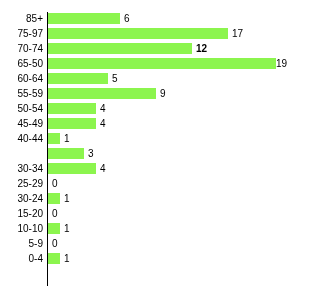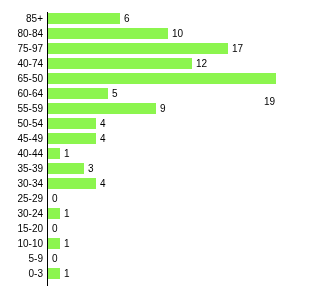--- a/index.html
+++ b/index.html
@@ -99,45 +99,38 @@
     <div class="axis-line"></div>
     <div class="rows" id="rows">
         <div class="bar-row">
           <div class="cat-label">85+</div>
           <div class="bar-wrap">
             <div class="bar" style="width: 72px; background: rgb(140, 245, 78);"></div>
             <div class="bar-value" style="left: 76px;">6</div>
           </div>
         </div>
         <div class="bar-row">
-          <div class="cat-label">80-84</div>
-          <div class="bar-wrap">
-            <div class="bar" style="width: 120px; background: rgb(140, 245, 78);"></div>
-            <div class="bar-value" style="left: 124px;">10</div>
-          </div>
-        </div>
-        <div class="bar-row">
           <div class="cat-label">75-97</div>
           <div class="bar-wrap">
             <div class="bar" style="width: 180px; background: rgb(140, 245, 78);"></div>
             <div class="bar-value" style="left: 184px;">17</div>
           </div>
         </div>
         <div class="bar-row">
-          <div class="cat-label">40-74</div>
+          <div class="cat-label">70-74</div>
           <div class="bar-wrap">
             <div class="bar" style="width: 144px; background: rgb(140, 245, 78);"></div>
-            <div class="bar-value" style="left: 148px;">12</div>
+            <div class="bar-value" style="left: 148px; font-weight: bold;">12</div>
           </div>
         </div>
         <div class="bar-row">
           <div class="cat-label">65-50</div>
           <div class="bar-wrap">
             <div class="bar" style="width: 228px; background: rgb(140, 245, 78);"></div>
-            <div class="bar-value" style="left: 216px; margin-top: 23px;">19</div>
+            <div class="bar-value" style="left: 228px;">19</div>
           </div>
         </div>
         <div class="bar-row">
           <div class="cat-label">60-64</div>
           <div class="bar-wrap">
             <div class="bar" style="width: 60px; background: rgb(140, 245, 78);"></div>
             <div class="bar-value" style="left: 64px;">5</div>
           </div>
         </div>
         <div class="bar-row">
@@ -162,21 +155,20 @@
           </div>
         </div>
         <div class="bar-row">
           <div class="cat-label">40-44</div>
           <div class="bar-wrap">
             <div class="bar" style="width: 12px; background: rgb(140, 245, 78);"></div>
             <div class="bar-value" style="left: 16px;">1</div>
           </div>
         </div>
         <div class="bar-row">
-          <div class="cat-label">35-39</div>
           <div class="bar-wrap">
             <div class="bar" style="width: 36px; background: rgb(140, 245, 78);"></div>
             <div class="bar-value" style="left: 40px;">3</div>
           </div>
         </div>
         <div class="bar-row">
           <div class="cat-label">30-34</div>
           <div class="bar-wrap">
             <div class="bar" style="width: 48px; background: rgb(140, 245, 78);"></div>
             <div class="bar-value" style="left: 52px;">4</div>
@@ -208,21 +200,21 @@
             <div class="bar-value" style="left: 16px;">1</div>
           </div>
         </div>
         <div class="bar-row">
           <div class="cat-label">5-9</div>
           <div class="bar-wrap">
             <div class="bar-value" style="left: 4px;">0</div>
           </div>
         </div>
         <div class="bar-row">
-          <div class="cat-label">0-3</div>
+          <div class="cat-label">0-4</div>
           <div class="bar-wrap">
             <div class="bar" style="width: 12px; background: rgb(140, 245, 78);"></div>
             <div class="bar-value" style="left: 16px;">1</div>
           </div>
         </div>
       </div>
   </div>
 </div>
 
 </body></html>

